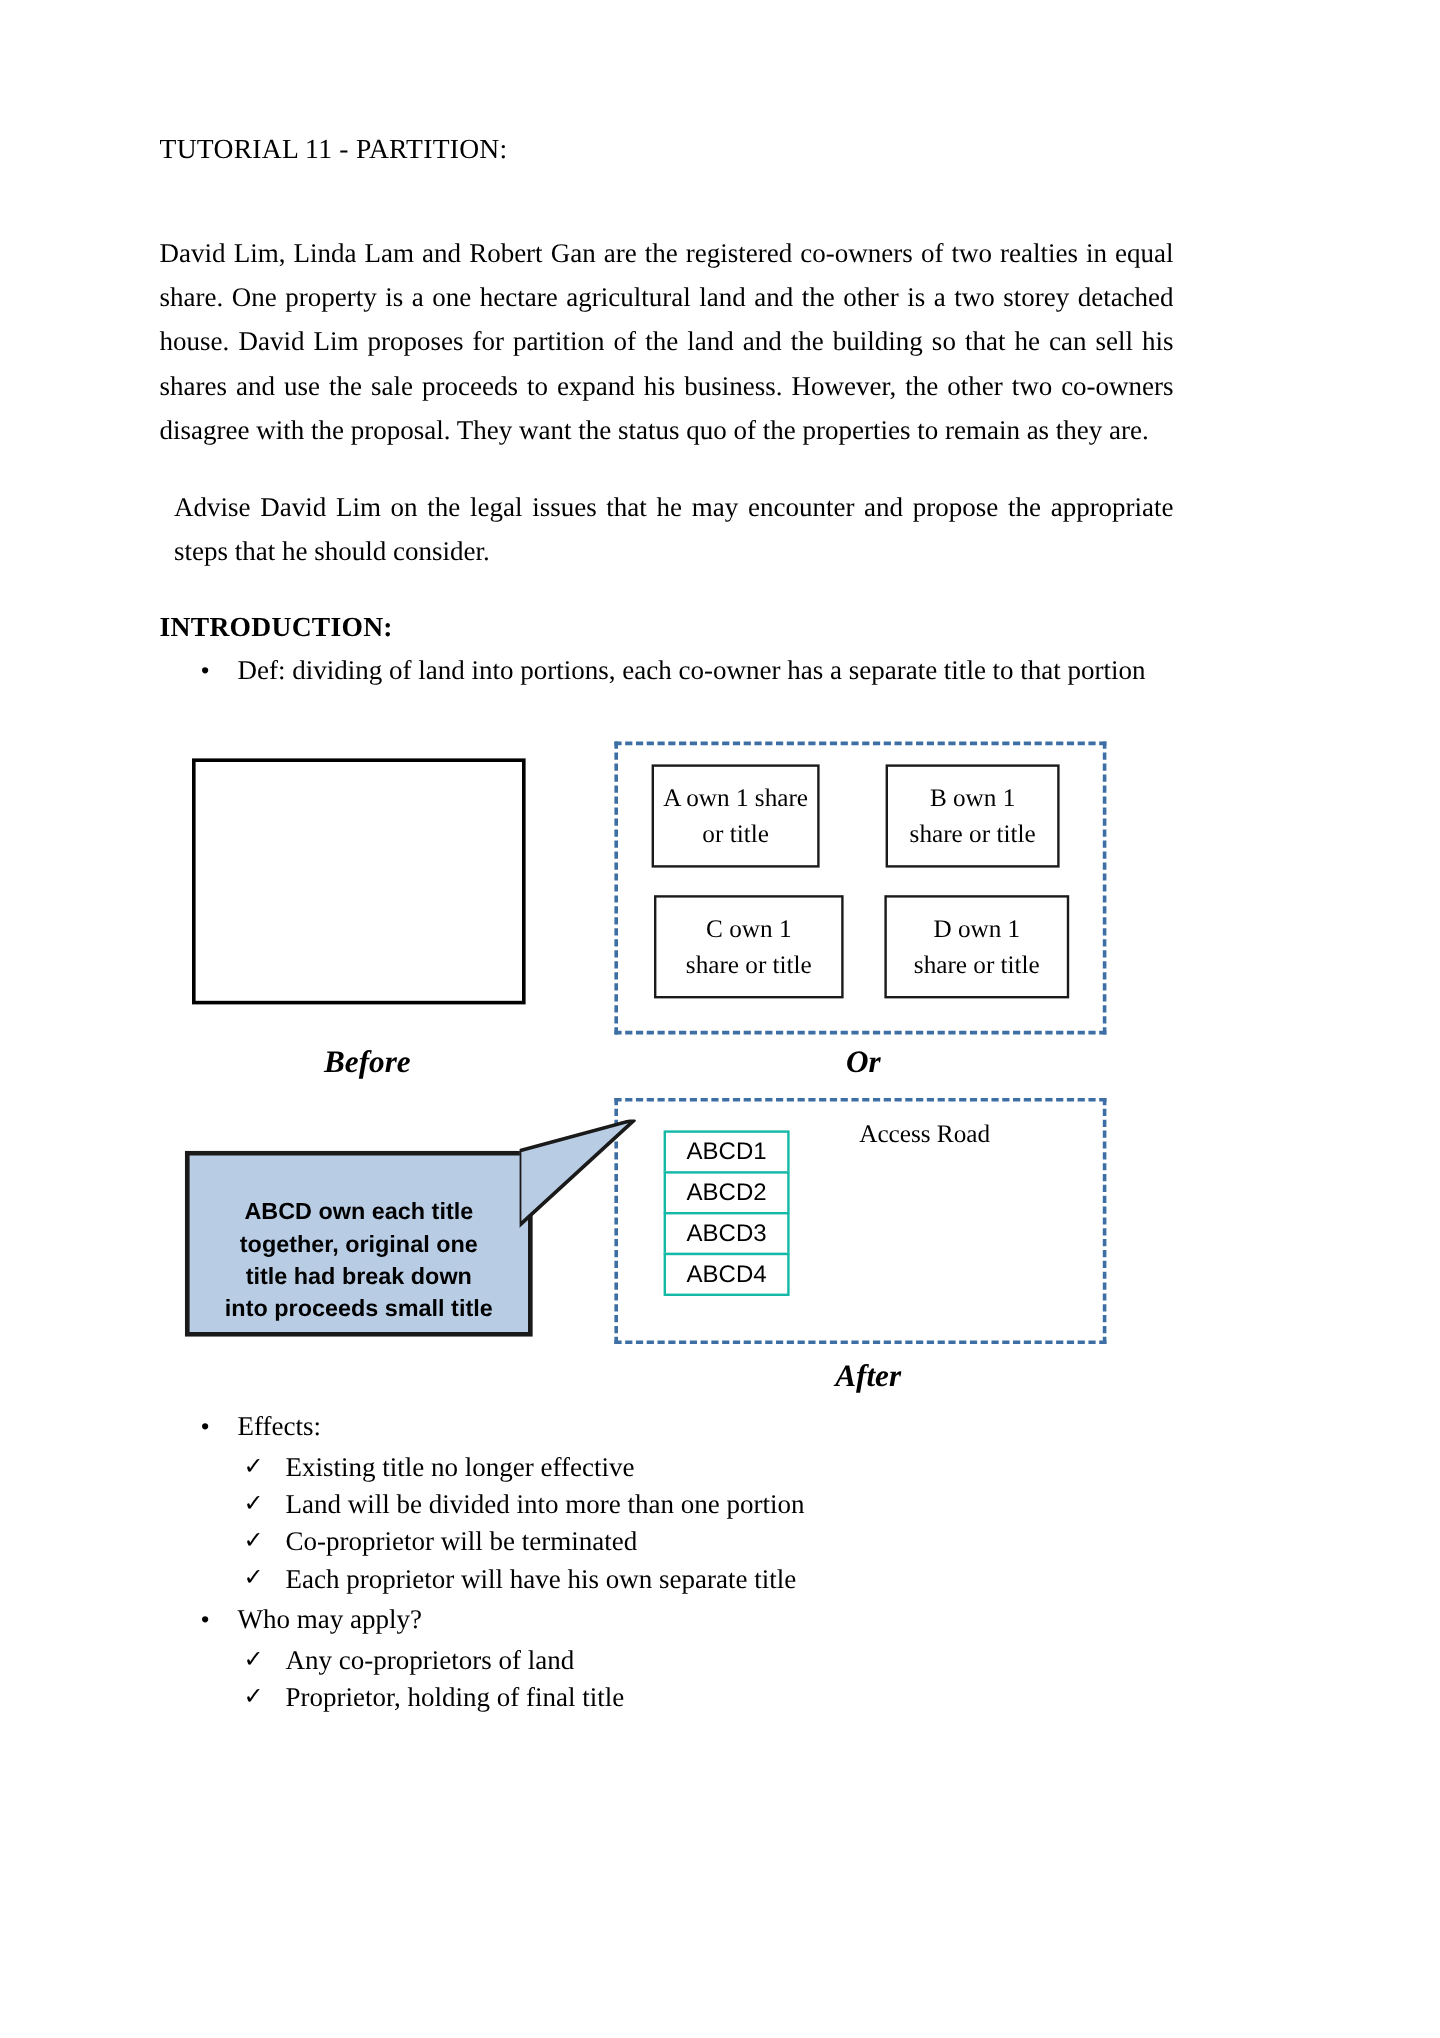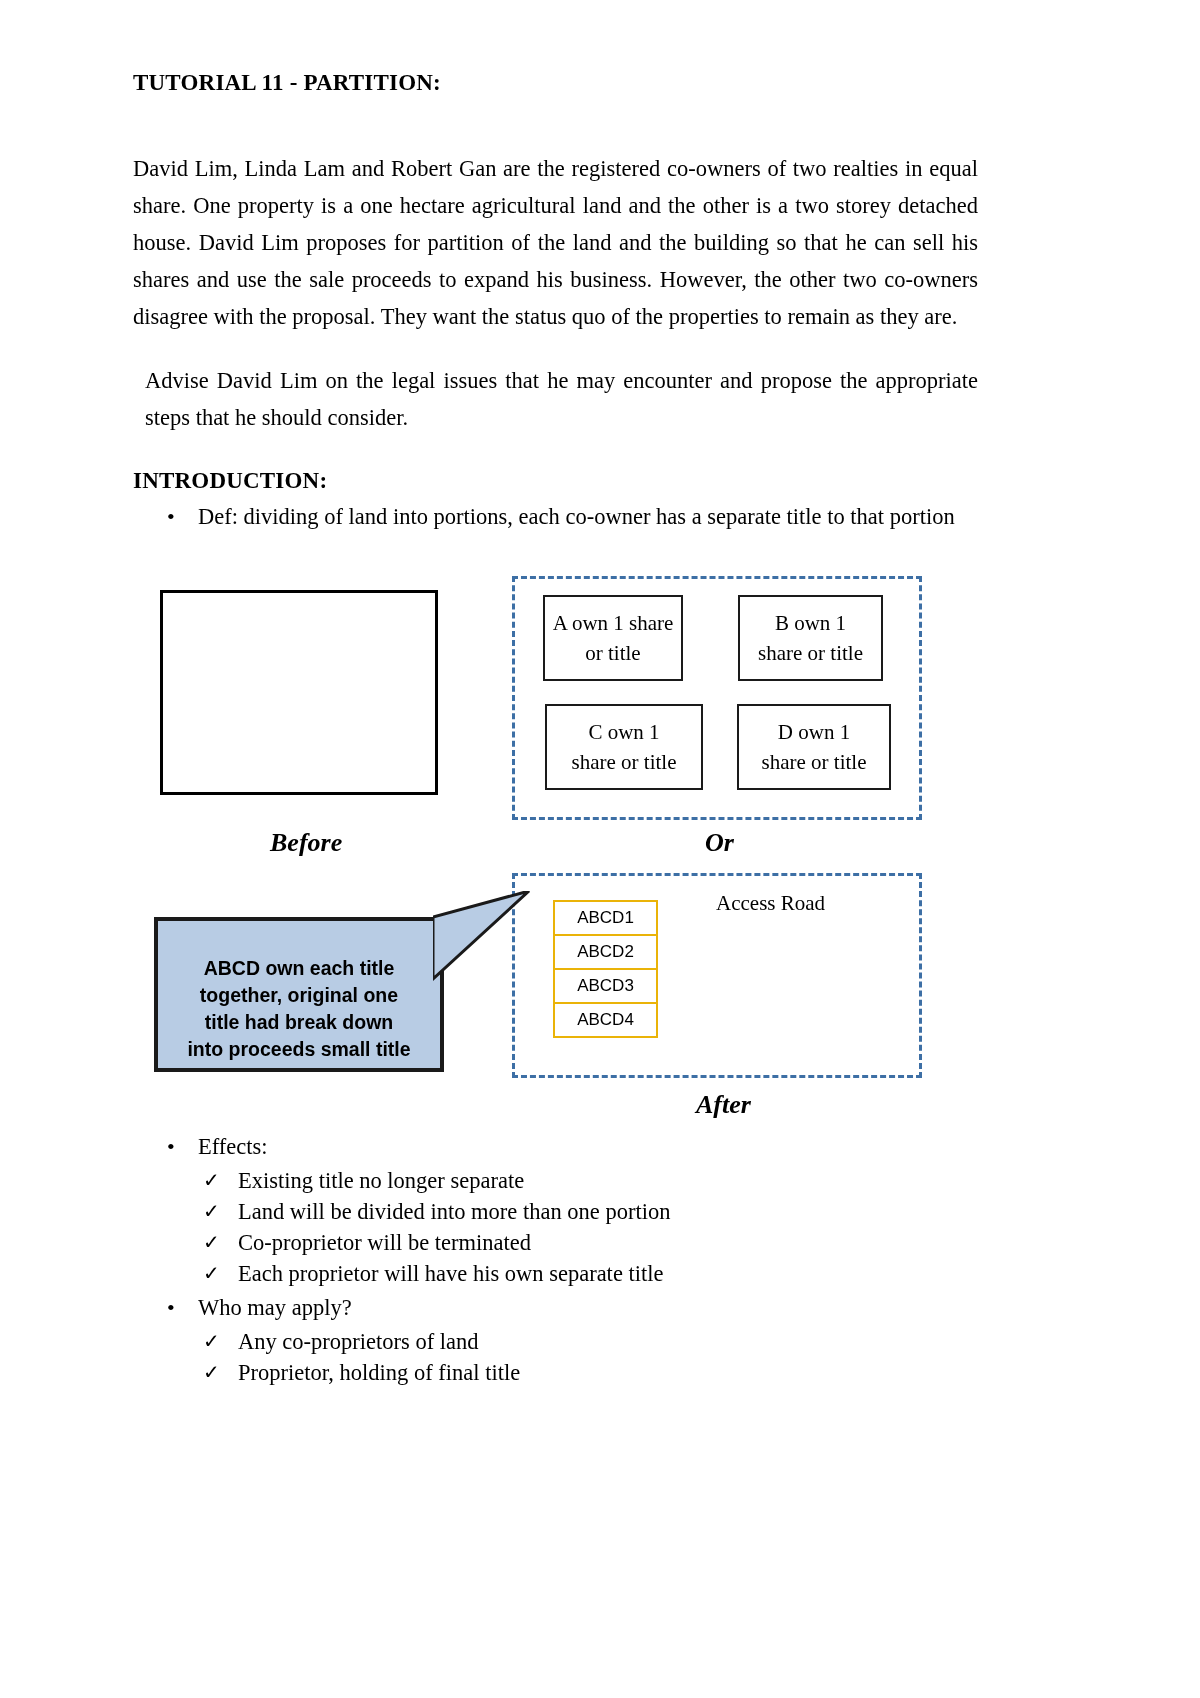--- a/index.html
+++ b/index.html
@@ -21,24 +21,24 @@
   .content {
     position: absolute;
     left: 133px;
     top: 0;
     width: 845px;
   }
 
   
   .doc-title {
     font-size: 23px;
-    font-weight: bold;
+    font-weight: normal;
     letter-spacing: 0.2px;
     margin: 0;
-    padding-top: 70px;
+    padding-top: 112px;
   }
   .para {
     font-size: 22.5px;
     line-height: 37px;
     text-align: justify;
     margin: 0;
   }
   .para-1 { padding-top: 54px; }
   .para-2 { padding-top: 27px; margin-left: 12px; }
 
@@ -164,28 +164,28 @@
   .cap-after  { left: 563px; top: 517px; }
 
   
   .strip-col {
     position: absolute;
     width: 105px;
   }
   .strip-left  { left: 420px; top: 327px; }
   .strip-right { left: 615px; top: 322px; }
   .strip {
-    border: 2px solid #eab308;
+    border: 2px solid #14b8a6;
     background: #ffffff;
     box-sizing: border-box;
     height: 36px;
     line-height: 32px;
     text-align: center;
     font-family: "Liberation Sans", "DejaVu Sans", sans-serif;
-    font-size: 17px;
+    font-size: 20px;
     margin-top: -2px;
   }
   .strip:first-child { margin-top: 0; }
 
   .access-road {
     position: absolute;
     left: 583px;
     top: 318px;
     font-size: 21px;
     white-space: nowrap;
@@ -318,21 +318,21 @@
     </div>
 
     <div class="effects-wrap">
       <ul class="lvl1">
         <li>
           <span class="b-dot">•</span>
           <span>Effects:</span>
           <ul class="lvl2">
             <li>
               <span class="b-check">✓</span>
-              <span>Existing title no longer separate</span>
+              <span>Existing title no longer effective</span>
             </li>
             <li>
               <span class="b-check">✓</span>
               <span>Land will be divided into more than one portion</span>
             </li>
             <li>
               <span class="b-check">✓</span>
               <span>Co-proprietor will be terminated</span>
             </li>
             <li>

